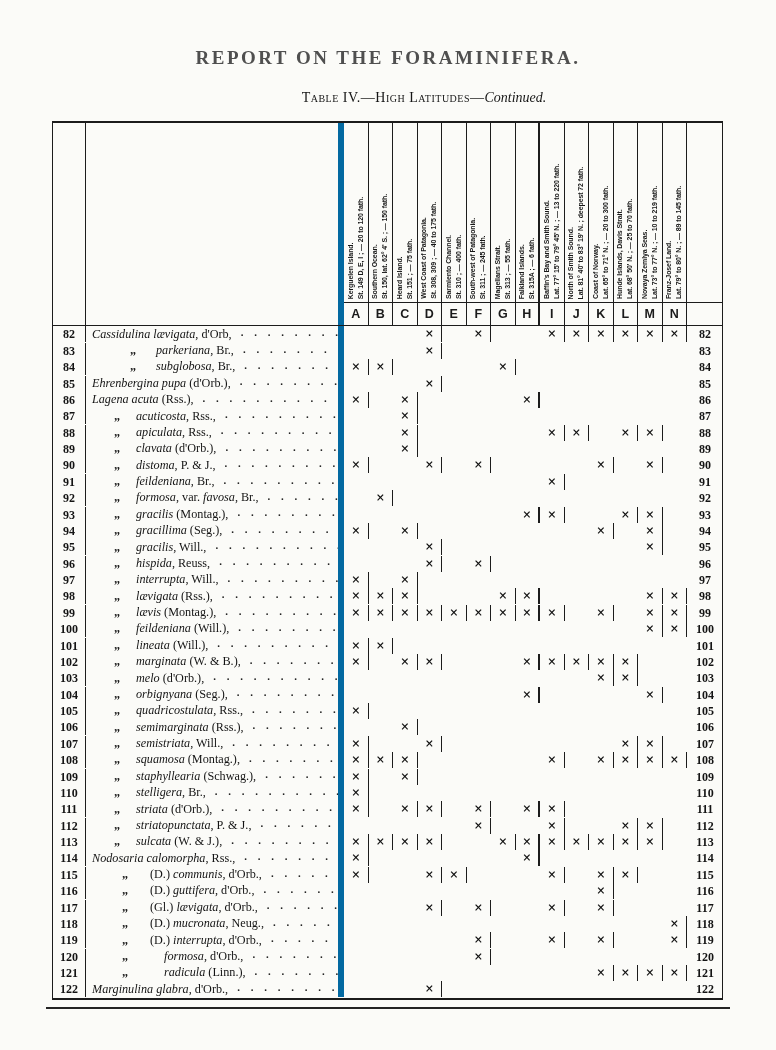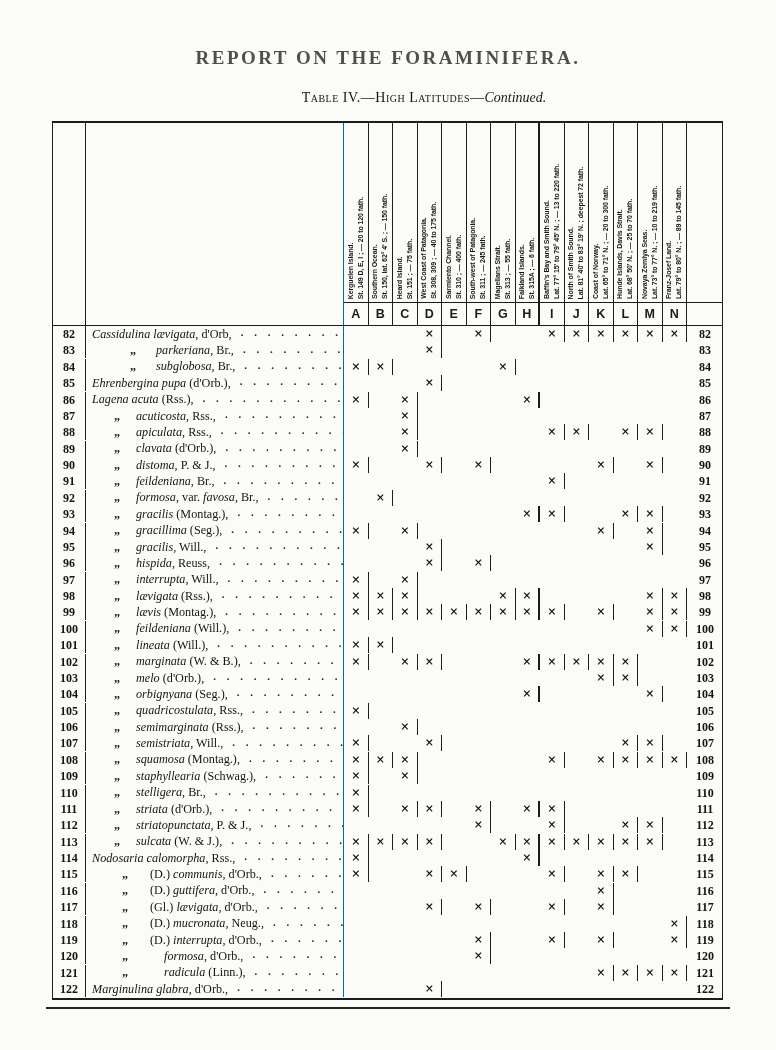--- a/index.html
+++ b/index.html
@@ -28,24 +28,24 @@
     border-top:2px solid #1c1c1c;border-bottom:2px solid #1c1c1c;
     background:#fbfbf8;
   }
   .bottom-rule{
     position:absolute;left:46px;top:1007px;width:684px;height:0;
     border-top:2px solid #242424;
   }
   .hdr,.letters,.drow{display:flex;width:100%;box-sizing:border-box;}
   .hdr{height:179px;}
   .letters{height:24px;border-bottom:1.5px solid #1c1c1c;}
-  .drow{height:16.39px;align-items:flex-start;}
+  .drow{height:16.39px;align-items:flex-end;}
 
   .cnuml{width:33px;flex:none;border-right:1px solid #1c1c1c;box-sizing:border-box;}
-  .cname{width:258px;flex:none;border-right:1px solid #0369a1;box-sizing:border-box;}
+  .cname{width:258px;flex:none;border-right:6px solid #0369a1;box-sizing:border-box;}
   .cm{width:24.5px;flex:none;border-right:1px solid #1c1c1c;box-sizing:border-box;}
   .cm.thick{border-right-width:2.2px;}
   .cnumr{width:36px;flex:none;box-sizing:border-box;}
 
   
   .hdr .cm{position:relative;overflow:visible;}
   .rot{
     position:absolute;left:50%;bottom:3px;
     transform:translateX(-50%) rotate(180deg);
     writing-mode:vertical-rl;

